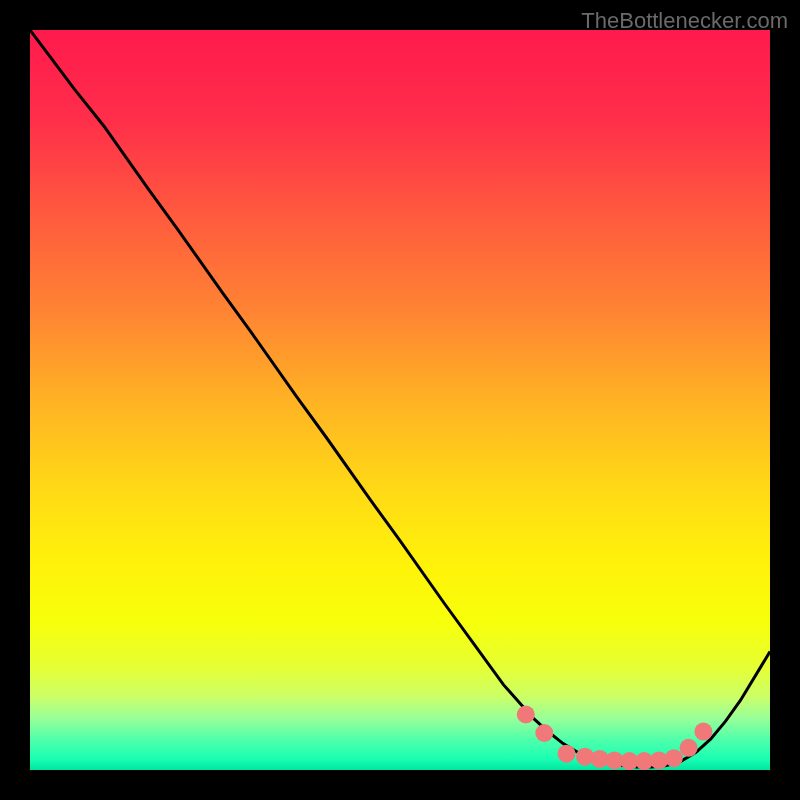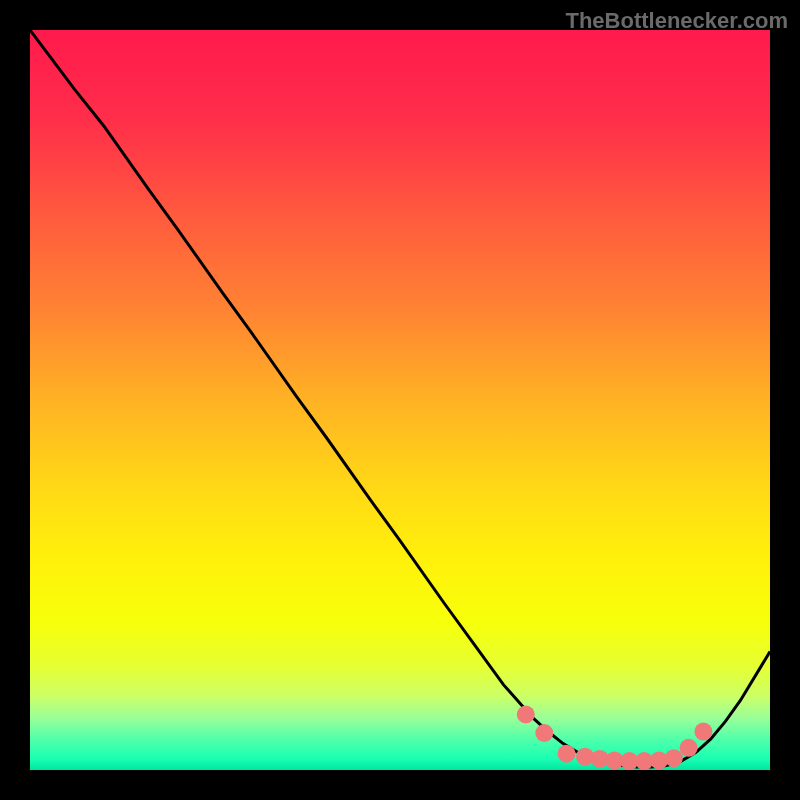--- a/index.html
+++ b/index.html
@@ -1,17 +1,17 @@
 <!DOCTYPE html>
 <html><head>
 <meta charset="utf-8">
 <style>
   * { margin: 0; padding: 0; box-sizing: border-box; }
   body { width: 800px; height: 800px; background: #000; position: relative; overflow: hidden; }
-  .watermark { position: absolute; top: 8px; right: 12px; color: #6a6a6a; font-family: Arial, sans-serif; font-size: 22px; font-weight: 700; z-index: 10; }
+  .watermark { position: absolute; top: 8px; right: 12px; color: #6a6a6a; font-family: Arial, sans-serif; font-size: 22px; font-weight: 400; z-index: 10; }
   .plot-area { position: absolute; left: 30px; top: 30px; width: 740px; height: 740px; }
   svg { position: absolute; inset: 0; }
 </style>
 </head>
 <body>
 
 <div class="watermark">TheBottlenecker.com</div>
 
 <div class="plot-area">
   <svg viewBox="0 0 740 740" preserveAspectRatio="none">

